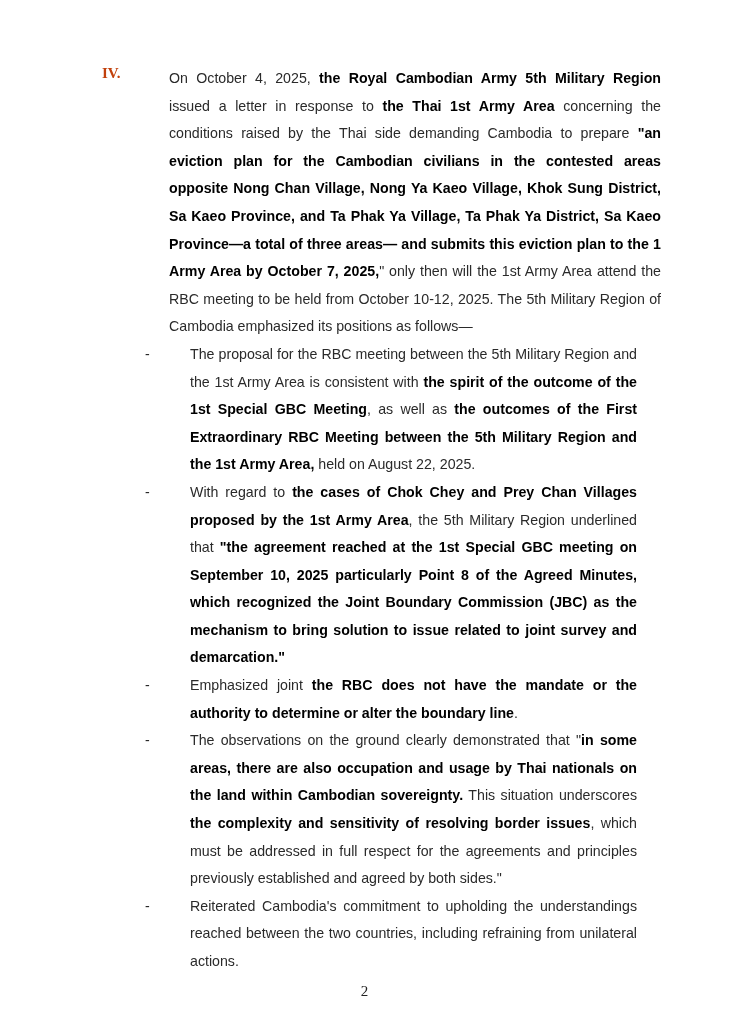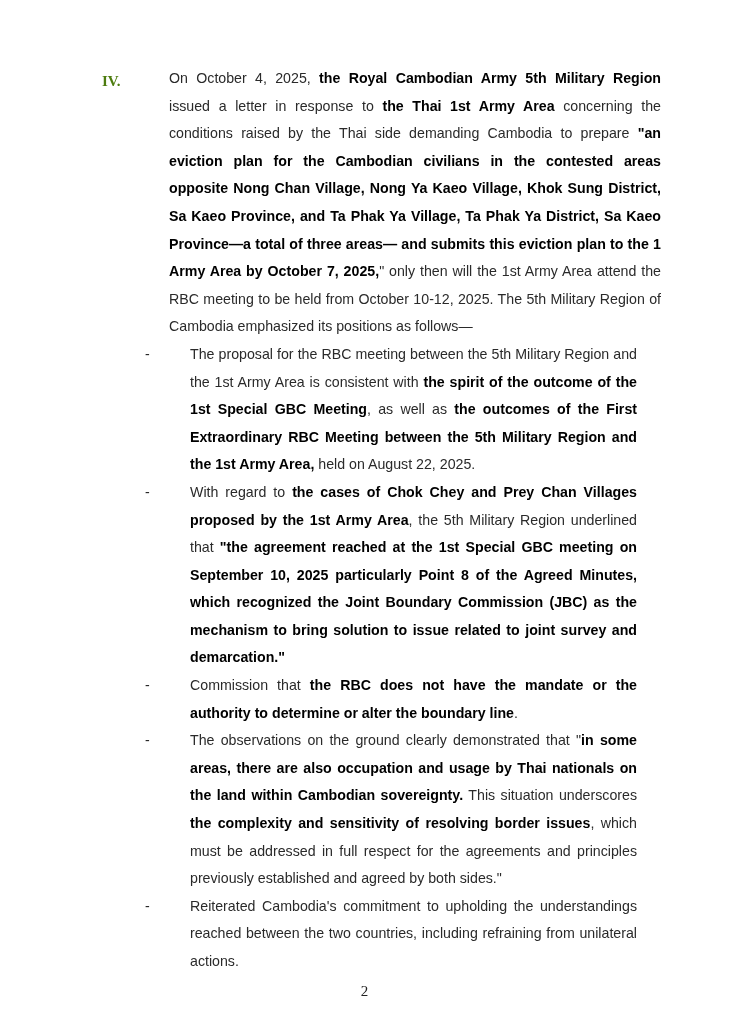--- a/index.html
+++ b/index.html
@@ -6,22 +6,22 @@
     body { width: 729px; height: 1024px; position: relative; overflow: hidden; }
     .page {
       position: absolute; left: 0; top: 0; width: 729px; height: 1024px;
       background: #ffffff; color: #2a2a2a;
       font-family: "Liberation Sans", sans-serif; font-size: 14.2px;
     }
     .section {
       position: absolute; left: 102px; top: 65px; width: 535px;
     }
     .roman {
-      position: absolute; left: 0; top: 8px;
-      font-family: "Liberation Serif", serif; font-weight: bold; font-size: 15px; color: #4d7c0f;
+      position: absolute; left: 0; top: 0;
+      font-family: "Liberation Serif", serif; font-weight: bold; font-size: 15px; color: #c2410c;
     }
     .para {
       margin-left: 67px; width: 492px;
       line-height: 27.6px; text-align: justify;
     }
     .bullets { margin: 0; padding: 0; list-style: none; }
     .bullet { position: relative; margin-left: 88px; width: 447px; line-height: 27.6px; text-align: justify; }
     .dash { position: absolute; left: -45px; top: 0; }
     b { color: #000; font-weight: bold; }
     .page-number {
@@ -32,19 +32,19 @@
 </head>
 <body>
 
 <div class="page">
   <div class="section">
     <span class="roman">IV.</span>
     <p class="para" id="intro" style="margin-top:0;margin-bottom:0;"><span>On October 4, 2025, </span><b>the Royal Cambodian Army 5th Military Region</b><span> issued a letter in response to </span><b>the Thai 1st Army Area</b><span> concerning the conditions raised by the Thai side demanding Cambodia to prepare </span><b>"an eviction plan for the Cambodian civilians in the contested areas opposite Nong Chan Village, Nong Ya Kaeo Village, Khok Sung District, Sa Kaeo Province, and Ta Phak Ya Village, Ta Phak Ya District, Sa Kaeo Province—a total of three areas— and submits this eviction plan to the 1 Army Area by October 7, 2025,</b><span>" only then will the 1st Army Area attend the RBC meeting to be held from October 10-12, 2025. The 5th Military Region of Cambodia emphasized its positions as follows—</span></p>
     <ul class="bullets" id="bullets">
         <li class="bullet"><span class="dash">-</span><span>The proposal for the RBC meeting between the 5th Military Region and the 1st Army Area is consistent with </span><b>the spirit of the outcome of the 1st Special GBC Meeting</b><span>, as well as </span><b>the outcomes of the First Extraordinary RBC Meeting between the 5th Military Region and the 1st Army Area,</b><span> held on August 22, 2025.</span></li>
         <li class="bullet"><span class="dash">-</span><span>With regard to </span><b>the cases of Chok Chey and Prey Chan Villages proposed by the 1st Army Area</b><span>, the 5th Military Region underlined that </span><b>"the agreement reached at the 1st Special GBC meeting on September 10, 2025 particularly Point 8 of the Agreed Minutes, which recognized the Joint Boundary Commission (JBC) as the mechanism to bring solution to issue related to joint survey and demarcation."</b></li>
-        <li class="bullet"><span class="dash">-</span><span>Commission that </span><b>the RBC does not have the mandate or the authority to determine or alter the boundary line</b><span>.</span></li>
+        <li class="bullet"><span class="dash">-</span><span>Emphasized joint </span><b>the RBC does not have the mandate or the authority to determine or alter the boundary line</b><span>.</span></li>
         <li class="bullet"><span class="dash">-</span><span>The observations on the ground clearly demonstrated that "</span><b>in some areas, there are also occupation and usage by Thai nationals on the land within Cambodian sovereignty.</b><span> This situation underscores </span><b>the complexity and sensitivity of resolving border issues</b><span>, which must be addressed in full respect for the agreements and principles previously established and agreed by both sides."</span></li>
         <li class="bullet"><span class="dash">-</span><span>Reiterated Cambodia's commitment to upholding the understandings reached between the two countries, including refraining from unilateral actions.</span></li>
       </ul>
   </div>
   <div class="page-number">2</div>
 </div>
 
 </body></html>

